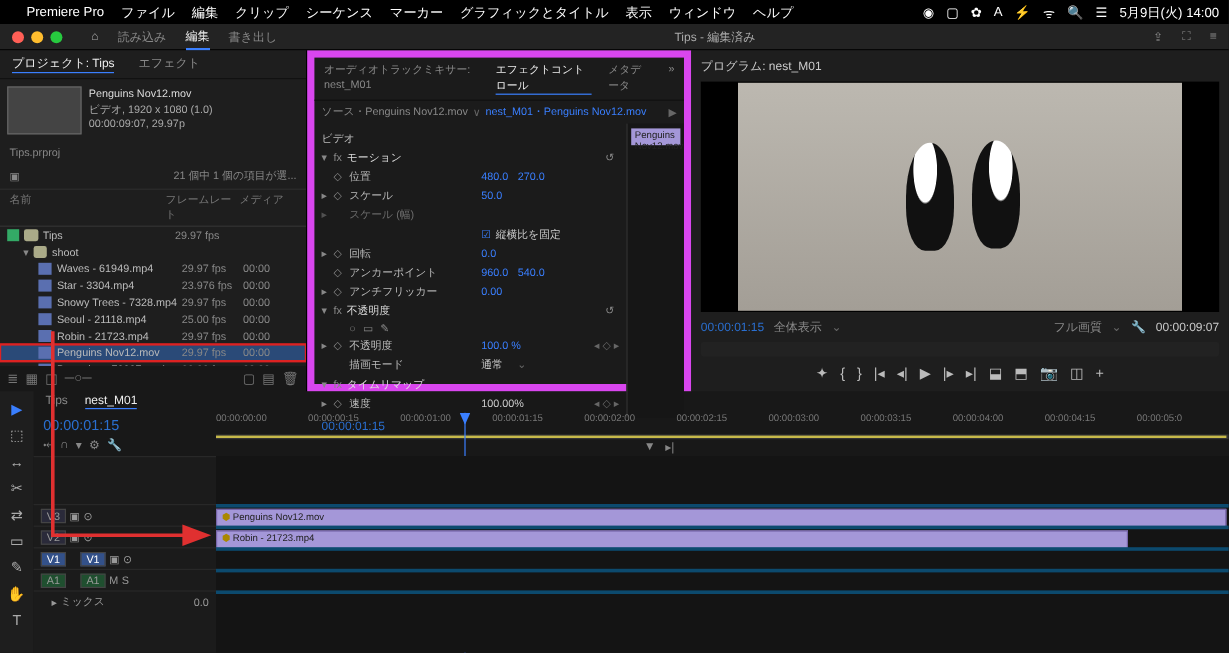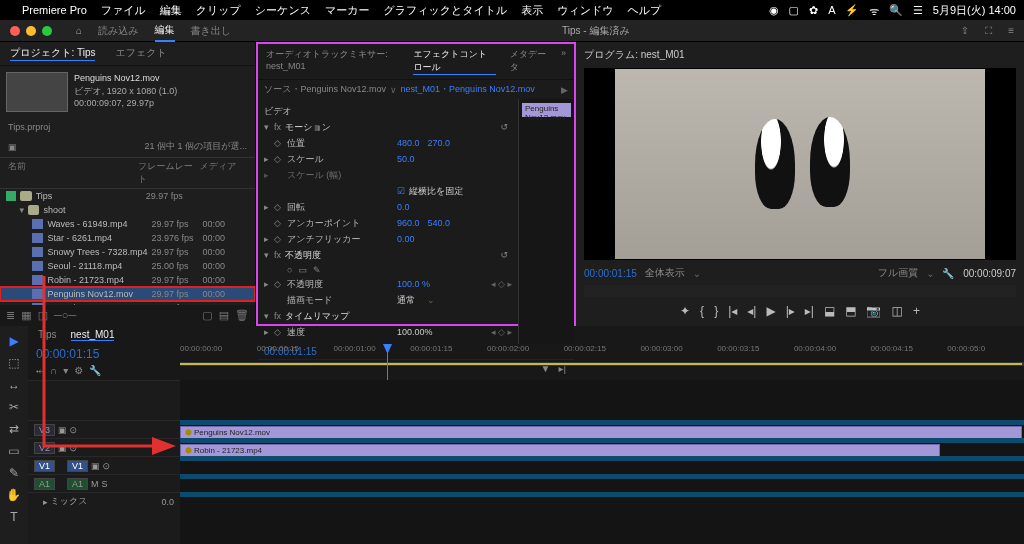--- a/index.html
+++ b/index.html
@@ -33,21 +33,21 @@
   .lrow .sw { width:10px; height:10px; margin-right:4px; }
   .lrow .ic { width:12px; height:10px; margin-right:4px; background:#5a6fb0; }
   .lrow .nm { width:112px; white-space:nowrap; overflow:hidden; }
   .lrow .fr { width:55px; color:#888; }
   .lrow .md { width:50px; color:#888; }
   .lrow.sel { background:#2a4a78; outline:2px solid #d22; outline-offset:-1px; }
   .lrow.folder .ic { background:#aa8; border-radius:2px; }
   .projbtm { display:flex; gap:6px; padding:4px 6px; background:#181818; color:#777; font-size:11px; }
   .projbtm span{cursor:default;}
   
-  .ecpanel { width:320px; background:#1b1b1b; border:2px solid #d946ef; display:flex; flex-direction:column; }
+  .ecpanel { width:320px; background:#1b1b1b; border:6px solid #d946ef; display:flex; flex-direction:column; }
   .ectabs { display:flex; gap:14px; padding:4px 8px; border-bottom:1px solid #111; justify-content:center; }
   .ectabs .et{ color:#888; font-size:9px;} .ectabs .et.active{ color:#eee; border-bottom:1px solid #3a7fff; }
   .srcline { padding:3px 6px; color:#888; font-size:9px; display:flex; align-items:center; gap:4px; }
   .srcline .seq { color:#3a7fff; }
   .ecbody { display:flex; flex:1; }
   .ecleft { width:260px; padding:4px 6px; font-size:9px; }
   .ecright { flex:1; background:#161616; border-left:1px solid #333; position:relative; }
   .clipstrip { position:absolute; top:4px; left:3px; right:3px; height:14px; background:#a497d8; color:#222; font-size:8px; padding:1px 3px; }
   .erow { display:flex; align-items:center; padding:1.5px 0; color:#ccc; }
   .erow .tw{ width:7px; color:#888; margin-right:3px;}
@@ -89,21 +89,21 @@
   .ruler .play { position:absolute; top:18px; left:0; right:0; height:4px; background:#333; }
   .ruler .play .yel{ position:absolute; left:0; right:2px; height:2px; top:1px; background:#c6b94a;}
   .ruler .head { position:absolute; top:0; bottom:-180px; left:207px; width:1px; background:#3a7fff;}
   .ruler .head::before{content:""; position:absolute; top:0; left:-4px; width:9px; height:10px; background:#3a7fff; clip-path:polygon(0 0,100% 0,50% 100%);}
   .tracks { flex:1; display:flex;justify-content:space-between; }
   .trheads { width:152px; background:#1b1b1b; }
   .trh { display:flex; align-items:center; gap:3px; height:18px; padding:0 6px; color:#999; font-size:9px; border-top:1px solid #282828;}
   .trh .tag{ background:#2a2a3a; padding:0 4px; border:1px solid #444;} .trh .tag.on{ background:#33518a; color:#fff;}
   .trh .tag.a{ background:#1f4f2f; }
   .trcontent { flex:1; position:relative; background:#141414; }
-  .lane { position:absolute; left:0; right:0; height:18px; border-top:5px solid #0c4a6e; }
+  .lane { position:absolute; left:0; right:0; height:18px; border-top:3px solid #0c4a6e; }
   .clip { position:absolute; height:16px; top:1px; background:#a497d8; color:#222; font-size:8px; padding:1px 4px; border:1px solid #7766aa;}
   .clip .y{ color:#aa8800; margin-right:2px;}
   
   .arrow { position:absolute; left:42px; top:276px; width:135px; height:175px; pointer-events:none; }
   .arrow svg{ width:100%; height:100%; overflow:visible;}
 </style>
 </head>
 <body>
 
 <div class="macbar">
@@ -197,21 +197,21 @@
           <span style="width:14px"></span>
           <span class="ic"></span>
           <span class="nm">Waves - 61949.mp4</span>
           <span class="fr">29.97 fps</span>
           <span class="md">00:00</span>
         </div>
       <div class="lrow">
           <span class="sw"></span>
           <span style="width:14px"></span>
           <span class="ic"></span>
-          <span class="nm">Star - 6261.mp4</span>
+          <span class="nm">Star - 3304.mp4</span>
           <span class="fr">23.976 fps</span>
           <span class="md">00:00</span>
         </div>
       <div class="lrow">
           <span class="sw"></span>
           <span style="width:14px"></span>
           <span class="ic"></span>
           <span class="nm">Snowy Trees - 7328.mp4</span>
           <span class="fr">29.97 fps</span>
           <span class="md">00:00</span>

